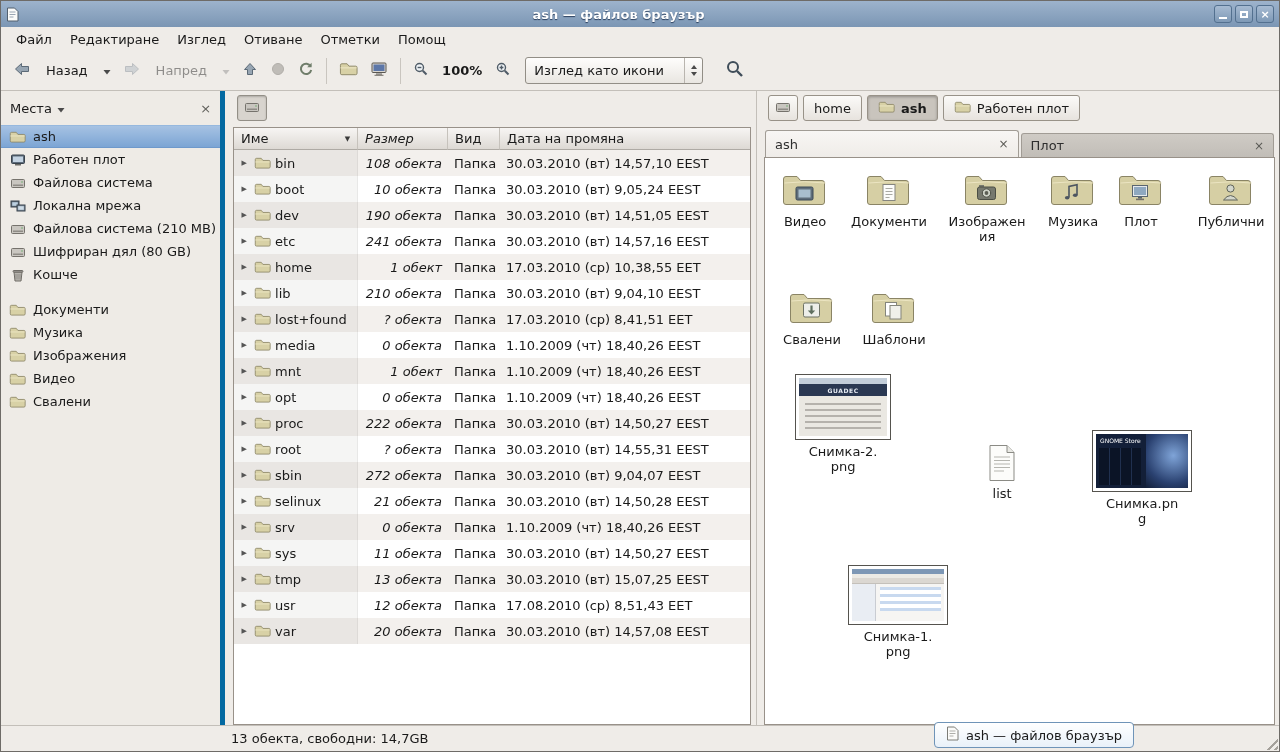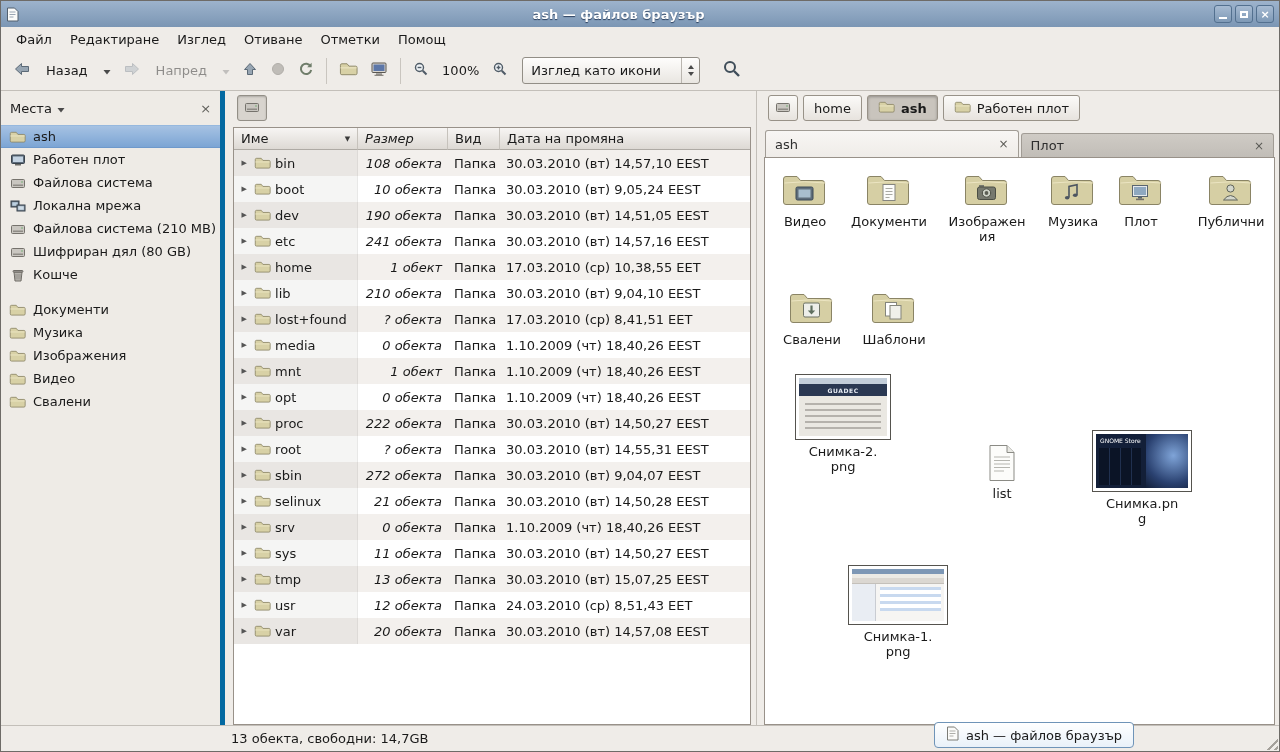--- a/index.html
+++ b/index.html
@@ -17,21 +17,21 @@
   .glyph-max{width:8px;height:7px;border:2px solid #fff;}
   .glyph-close{font-weight:bold;}
 
   
   .menubar{flex:0 0 24px;display:flex;align-items:center;padding:0 6px;background:#efece8;}
   .menu-item{padding:2px 9px;border-radius:2px;}
   .toolbar{flex:0 0 40px;display:flex;align-items:center;padding:0 6px;background:#efece8;border-bottom:1px solid #c3bfb9;}
   .tbtn{display:flex;align-items:center;gap:15px;padding:5px 6px;border-radius:3px;}
   .tbtn.disabled{opacity:.45;}
   .tsep{width:1px;height:26px;background:#c9c5bf;margin:0 6px;flex:0 0 auto;}
-  .zoom-label{padding:0 7px;}
+  .zoom-label{padding:0 7px;font-weight:bold;}
   .combo{display:flex;align-items:center;height:27px;width:178px;margin-left:8px;border:1px solid #928e86;border-radius:3px;background:linear-gradient(#fefdfc,#e9e6e1);}
   .combo-label{flex:1;padding:0 8px;white-space:nowrap;}
   .combo-arrows{width:18px;align-self:stretch;border-left:1px solid #b9b5af;display:flex;flex-direction:column;align-items:center;justify-content:center;gap:3px;}
   .arr-up{width:0;height:0;border-left:3.5px solid transparent;border-right:3.5px solid transparent;border-bottom:4px solid #4a4a4a;}
   .arr-down{width:0;height:0;border-left:3.5px solid transparent;border-right:3.5px solid transparent;border-top:4px solid #4a4a4a;}
   .search-btn{margin-left:16px;}
 
   
   .content{flex:1;display:flex;min-height:0;}
   .splitter{flex:0 0 4px;background:#efece8;}
@@ -654,21 +654,21 @@
                 <span class="row-ico">
                   <svg width="17" height="14" viewBox="0 0 20 16">
                     <path d="M1.5 4 Q1.5 2.5 3 2.5 h5.5 l2 2.5 h7 q1.5 0 1.5 1.5 v6 q0 1.5-1.5 1.5 H3 q-1.5 0-1.5-1.5 z" fill="#d8d1a6" stroke="#8d8767"></path>
                     <path d="M1.5 6.8 h17" stroke="#efe9c8" fill="none"></path>
                   </svg>
                 </span>
                 <span class="cell-text">usr</span>
               </div>
               <div class="lv-c c1">12 обекта</div>
               <div class="lv-c c2">Папка</div>
-              <div class="lv-c c3">24.03.2010 (ср) 8,51,43 EET</div>
+              <div class="lv-c c3">17.08.2010 (ср) 8,51,43 EET</div>
             </div>
             <div class="lv-row even">
               <div class="lv-c c0">
                 <span class="expander">▶</span>
                 <span class="row-ico">
                   <svg width="17" height="14" viewBox="0 0 20 16">
                     <path d="M1.5 4 Q1.5 2.5 3 2.5 h5.5 l2 2.5 h7 q1.5 0 1.5 1.5 v6 q0 1.5-1.5 1.5 H3 q-1.5 0-1.5-1.5 z" fill="#d8d1a6" stroke="#8d8767"></path>
                     <path d="M1.5 6.8 h17" stroke="#efe9c8" fill="none"></path>
                   </svg>
                 </span>

